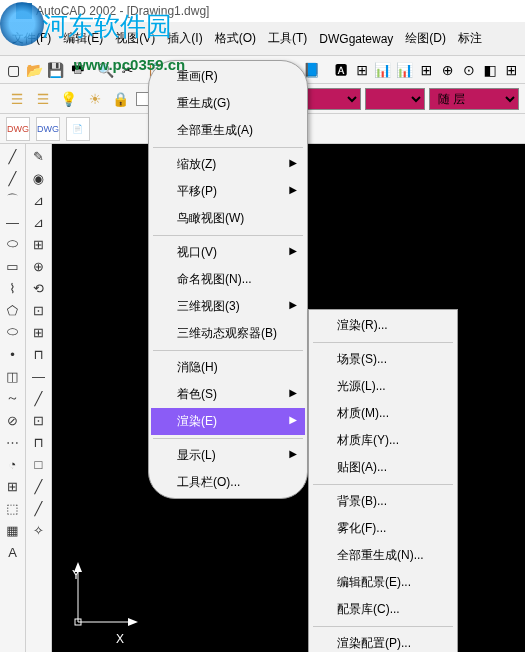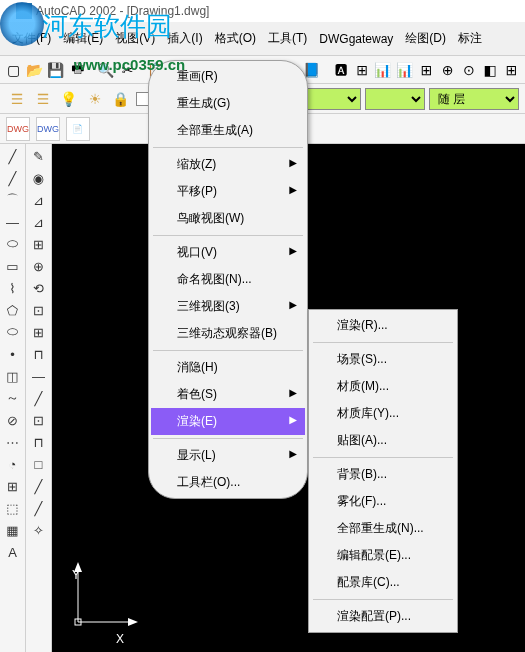--- a/index.html
+++ b/index.html
@@ -14,21 +14,21 @@
 .watermark-url { position: absolute; top: 56px; left: 74px; color: #15803d; font-size: 15px; font-weight: bold; z-index: 100; pointer-events: none; }
 
 .menubar { height: 34px; background: #f0f0f0; display: flex; align-items: center; padding: 0 6px; border-bottom: 1px solid #d0d0d0; }
 .menubar .menu-item { padding: 3px 6px; cursor: pointer; }
 
 .toolbar-row { height: 28px; background: #f5f5f5; display: flex; align-items: center; padding: 2px 4px; border-bottom: 1px solid #d0d0d0; gap: 2px; }
 .tb-btn { width: 22px; height: 22px; border: 1px solid transparent; background: #f5f5f5; display: flex; align-items: center; justify-content: center; cursor: pointer; font-size: 14px; }
 .tb-sep { width: 6px; }
 
 .layer-row { height: 30px; background: #f5f5f5; display: flex; align-items: center; padding: 2px 6px; border-bottom: 1px solid #d0d0d0; gap: 4px; }
-.layer-select { height: 22px; border: 1px solid #888; background: #bef264; padding: 0 4px; }
+.layer-select { height: 22px; border: 1px solid #888; background: #be185d; padding: 0 4px; }
 .layer-select.wide { flex: 1; min-width: 140px; }
 .layer-select.line { width: 90px; }
 
 .dwg-row { height: 30px; background: #f5f5f5; display: flex; align-items: center; padding: 2px 6px; border-bottom: 1px solid #d0d0d0; gap: 6px; }
 .dwg-btn { width: 24px; height: 24px; border: 1px solid #ccc; background: #fff; font-size: 9px; display: flex; align-items: center; justify-content: center; cursor: pointer; }
 
 .main { display: flex; height: 520px; }
 .side-toolbar { width: 26px; background: #f5f5f5; border-right: 1px solid #d0d0d0; display: flex; flex-direction: column; align-items: center; padding-top: 2px; gap: 2px; }
 .side-toolbar.second { border-right: 1px solid #d0d0d0; }
 .side-btn { width: 22px; height: 20px; border: 1px solid transparent; display: flex; align-items: center; justify-content: center; cursor: pointer; font-size: 13px; color: #333; }
@@ -200,20 +200,21 @@
     <div class="dd-item highlight">渲染(E)<span class="arrow">▶</span></div>
     <div class="dd-sep"></div>
     <div class="dd-item">显示(L)<span class="arrow">▶</span></div>
     <div class="dd-item">工具栏(O)...</div>
   </div>
 
 <div class="dropdown dd-sub" id="ddSub">
     <div class="dd-item">渲染(R)...</div>
     <div class="dd-sep"></div>
     <div class="dd-item">场景(S)...</div>
+    <div class="dd-item">光源(L)...</div>
     <div class="dd-item">材质(M)...</div>
     <div class="dd-item">材质库(Y)...</div>
     <div class="dd-item">贴图(A)...</div>
     <div class="dd-sep"></div>
     <div class="dd-item">背景(B)...</div>
     <div class="dd-item">雾化(F)...</div>
     <div class="dd-item">全部重生成(N)...</div>
     <div class="dd-item">编辑配景(E)...</div>
     <div class="dd-item">配景库(C)...</div>
     <div class="dd-sep"></div>

